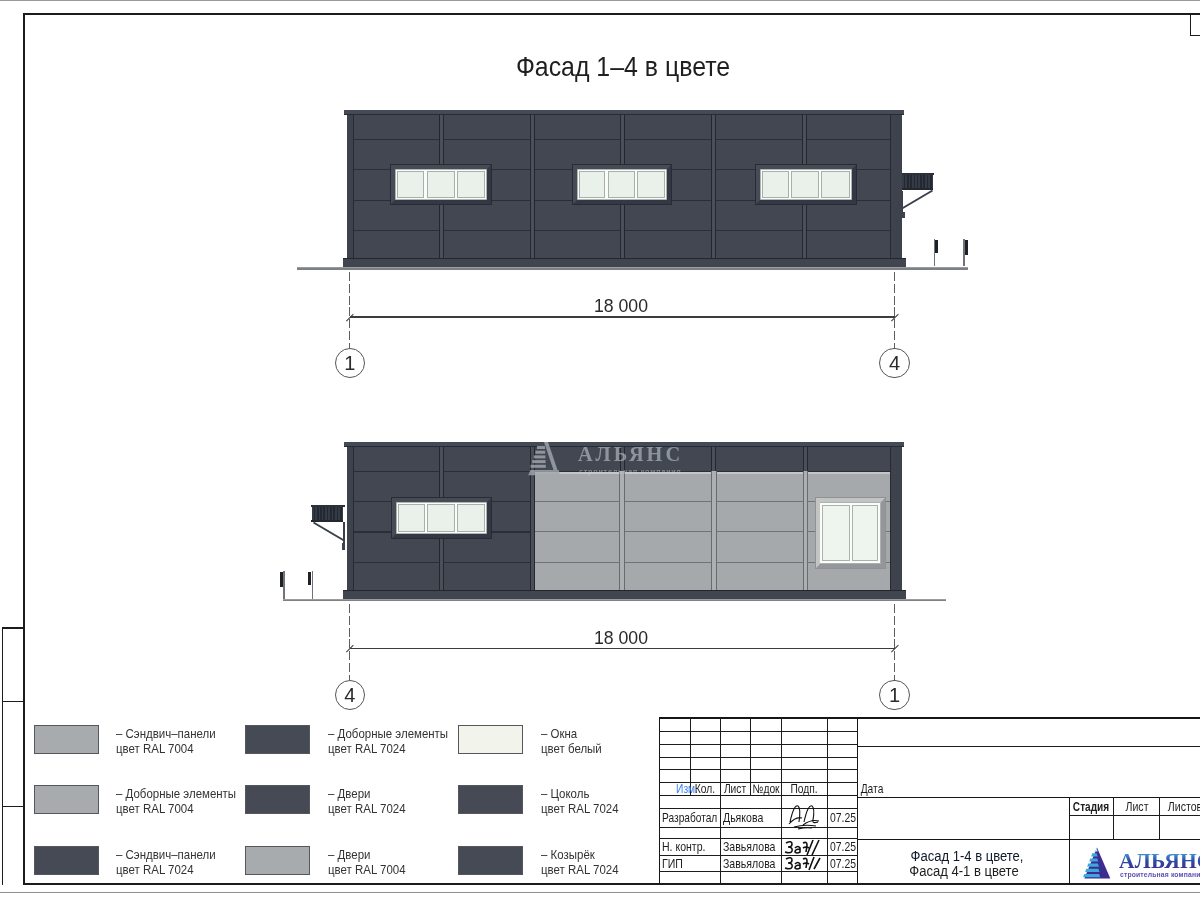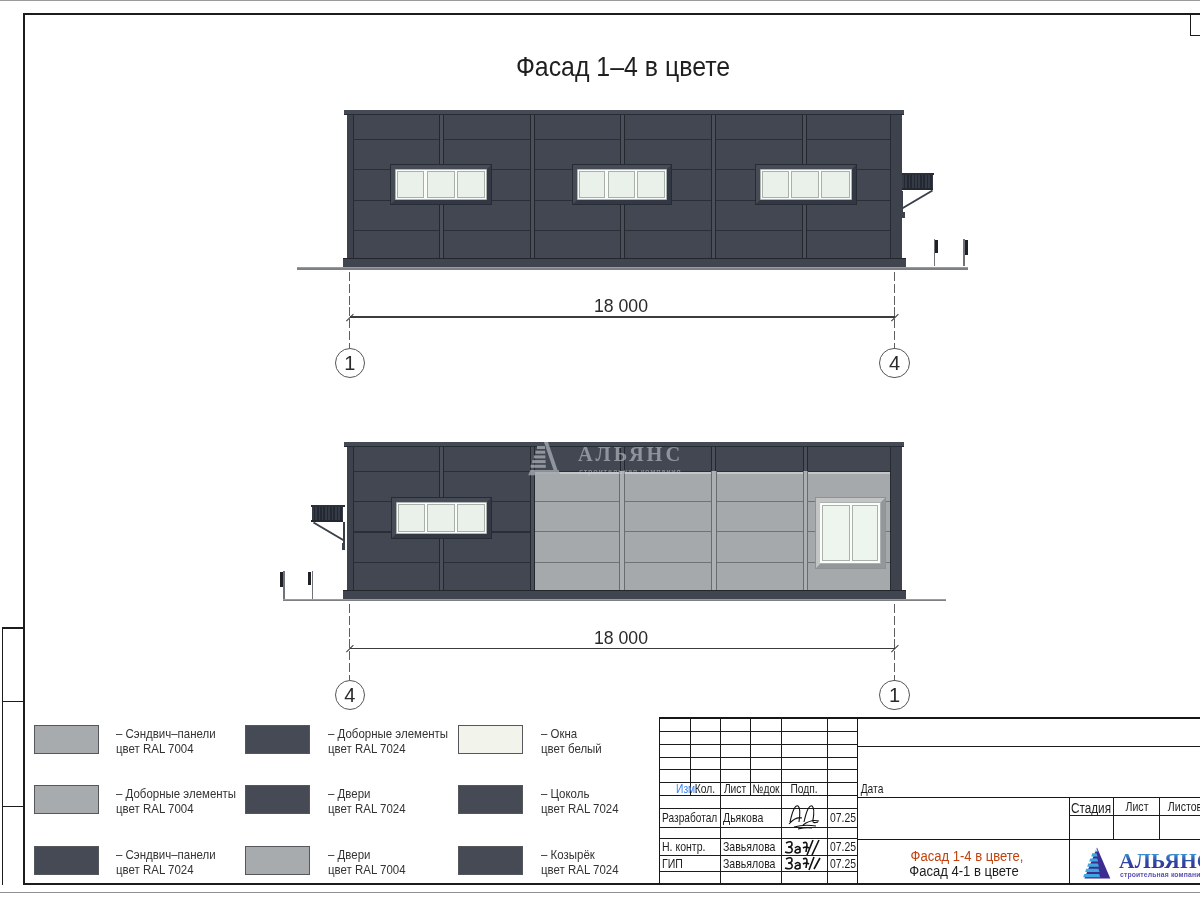--- a/index.html
+++ b/index.html
@@ -352,25 +352,25 @@
 
 <svg class="abs" style="left:783px;top:855px;" width="44" height="17" viewBox="0 0 44 17">
   <g fill="none" stroke="#111" stroke-width="1.6">
     <path d="M3,4 Q9,1 9,5 Q9,8 5,8 Q10,8 9,12 Q8,15 2,13"></path>
     <path d="M12,9 Q15,6 17,9 L17,13 Q14,15 12,13 Q12,10 17,10"></path>
     <path d="M20,4 Q24,2 24,6 L23,13 M20,9 Q23,7 26,9"></path>
     <path d="M31,2 L26,15 M37,3 L31,14"></path>
   </g>
 </svg>
 
-<div class="abs" style="left:1091px;top:800px;font-size:14px;color:#1d1d1d;"><span class="ctr">Стадия</span></div>
+<div class="abs" style="left:1091px;top:800px;font-size:12px;color:#1d1d1d;font-weight:bold;"><span class="ctr">Стадия</span></div>
 <div class="abs" style="left:1136.5px;top:800px;font-size:12.6px;color:#1d1d1d;"><span class="ctr">Лист</span></div>
 <div class="abs" style="left:1185px;top:800px;font-size:12.6px;color:#1d1d1d;"><span class="ctr">Листов</span></div>
 
-<div class="abs" style="left:967px;top:848.5px;font-size:13.8px;color:#c2410c;"><span class="ctr" style="transform:translateX(-50%) scaleX(0.945);">Фасад 1-4 в цвете,</span></div>
+<div class="abs" style="left:967px;top:848.5px;font-size:13.8px;color:#0f172a;"><span class="ctr" style="transform:translateX(-50%) scaleX(0.945);">Фасад 1-4 в цвете,</span></div>
 <div class="abs" style="left:963.5px;top:864px;font-size:13.8px;color:#1d1d1d;"><span class="ctr" style="transform:translateX(-50%) scaleX(0.945);">Фасад 4-1 в цвете</span></div>
 
 <svg class="abs" style="left:1082px;top:846.5px;" width="30" height="33" viewBox="0 0 30 33">
   <polygon points="15,0.5 28.3,31.5 2.4,31.5" fill="#3c2d91"></polygon>
   <polygon points="14.6,1.5 15.8,4.6 11.8,4.6" fill="#bfe4f5"></polygon>
   <g fill="#3fa7dd">
     <polygon points="10.2,6.2 14.6,6.2 15.6,9.4 9.2,9.4"></polygon>
     <polygon points="8.2,11.4 15.2,11.4 16.2,14.6 7.2,14.6"></polygon>
     <polygon points="6.2,16.6 15.9,16.6 16.9,19.8 5.2,19.8"></polygon>
     <polygon points="4.2,21.8 16.5,21.8 17.5,25 3.2,25"></polygon>

